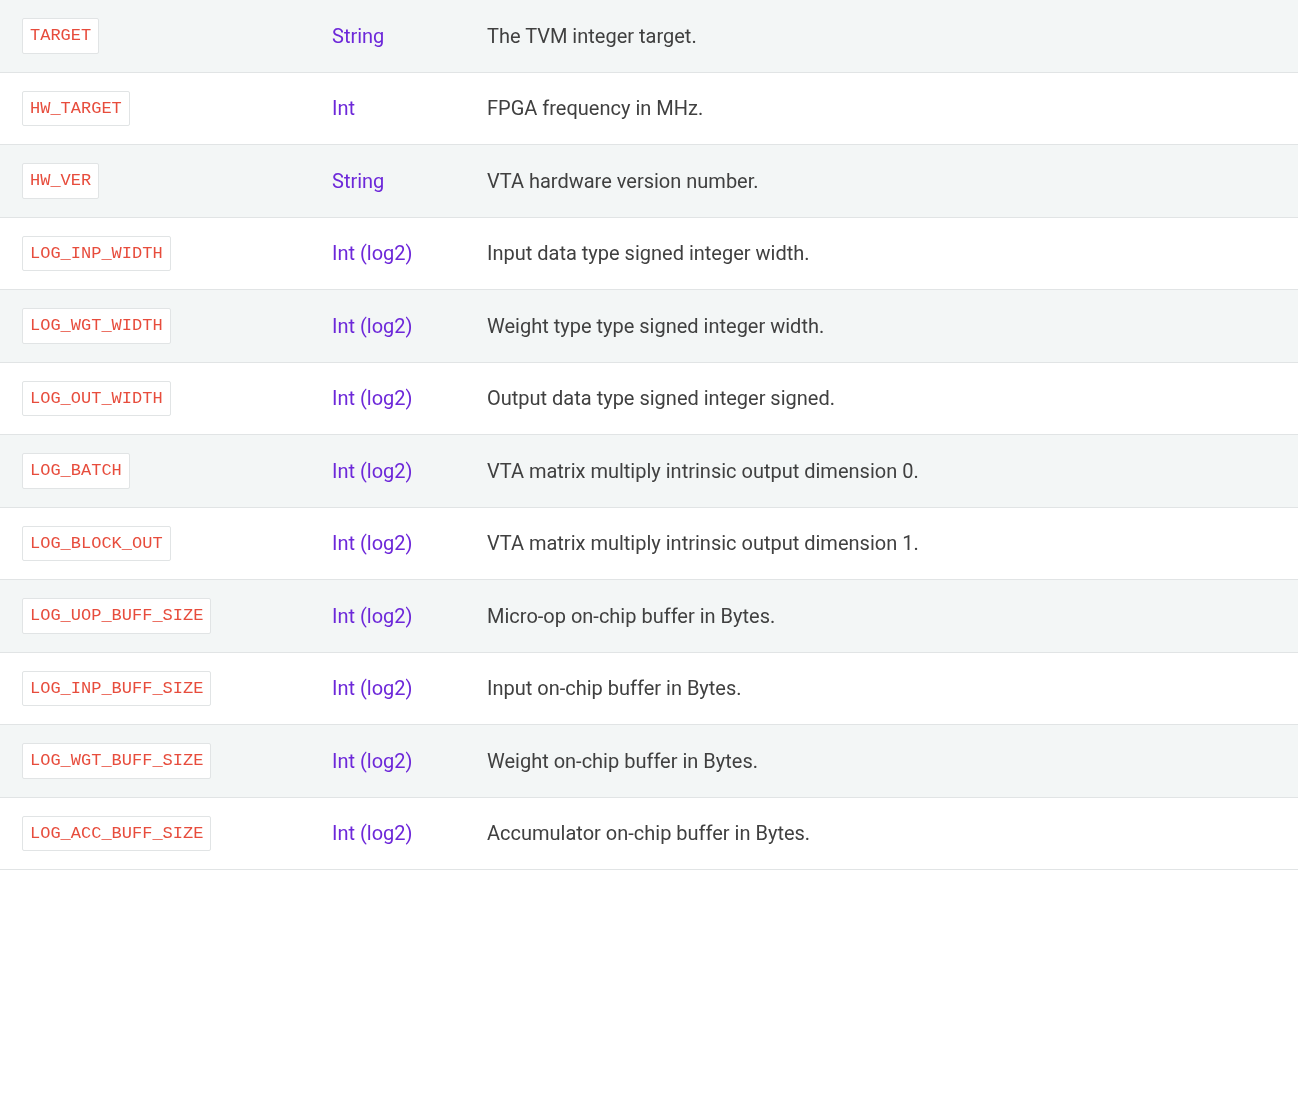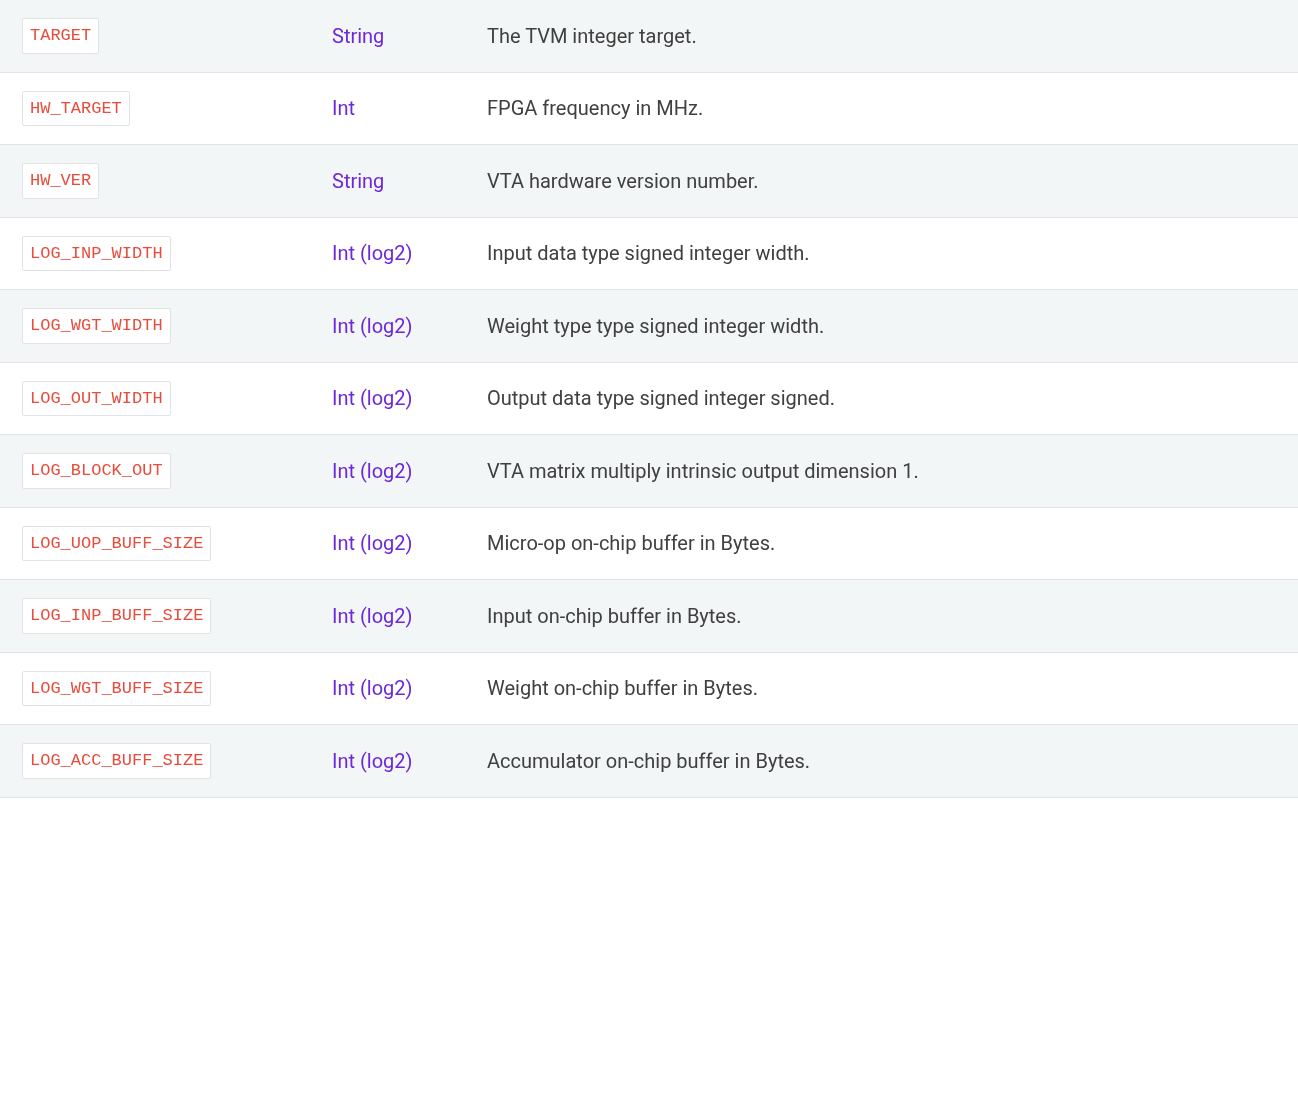--- a/index.html
+++ b/index.html
@@ -95,20 +95,27 @@
     </tr>
     <tr>
       <td class="col-attr">
         <span class="code-literal">LOG_OUT_WIDTH</span>
       </td>
       <td class="col-type">Int (log2)</td>
       <td class="col-desc">Output data type signed integer signed.</td>
     </tr>
     <tr>
       <td class="col-attr">
+        <span class="code-literal">LOG_BATCH</span>
+      </td>
+      <td class="col-type">Int (log2)</td>
+      <td class="col-desc">VTA matrix multiply intrinsic output dimension 0.</td>
+    </tr>
+    <tr>
+      <td class="col-attr">
         <span class="code-literal">LOG_BLOCK_OUT</span>
       </td>
       <td class="col-type">Int (log2)</td>
       <td class="col-desc">VTA matrix multiply intrinsic output dimension 1.</td>
     </tr>
     <tr>
       <td class="col-attr">
         <span class="code-literal">LOG_UOP_BUFF_SIZE</span>
       </td>
       <td class="col-type">Int (log2)</td>

